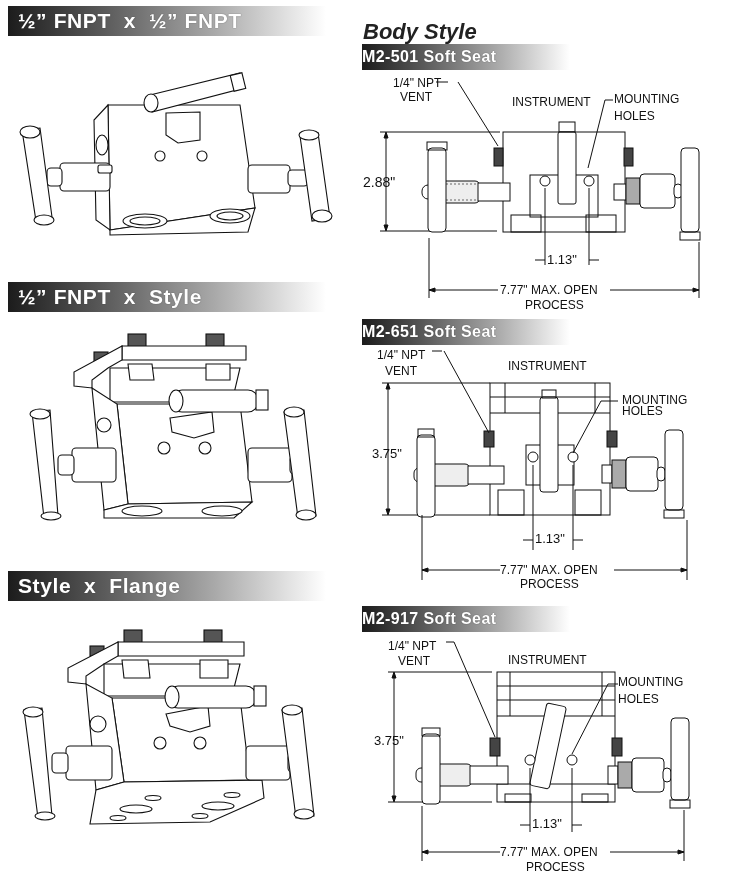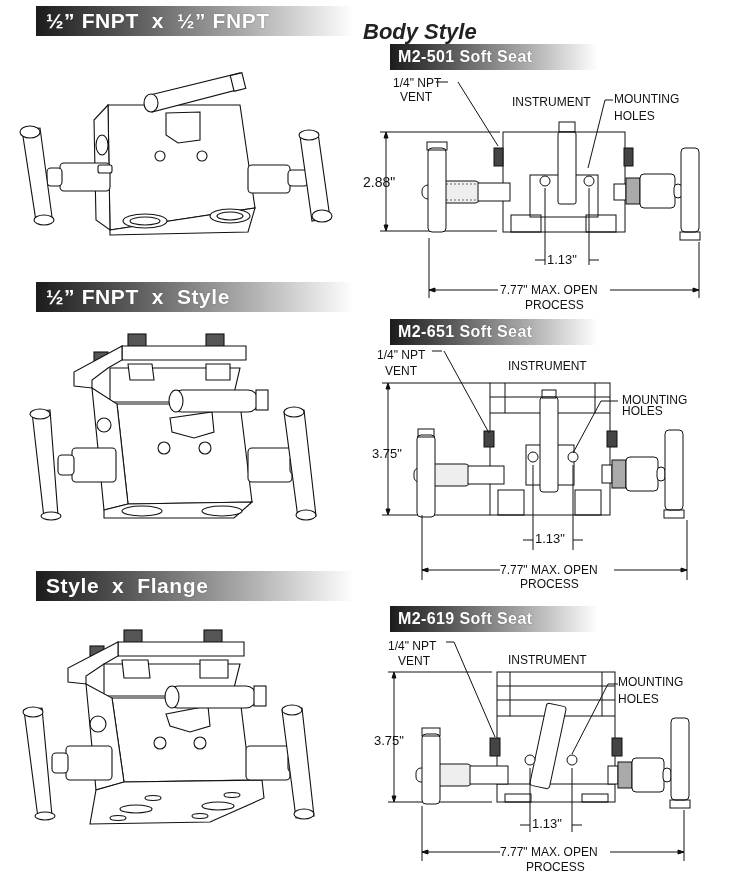--- a/index.html
+++ b/index.html
@@ -3,23 +3,23 @@
 <meta charset="utf-8">
 <style>
   html, body { margin:0; padding:0; background:#ffffff; }
   body { width:730px; height:882px; position:relative; overflow:hidden;
          font-family:"Liberation Sans", sans-serif; color:#111; }
 
   .banner { position:absolute; height:30px; display:flex; align-items:center;
             background:linear-gradient(to right,#1c1c1c 0%,#5a5a5a 30%,#a9a9a9 65%,#ffffff 100%);
             color:#fff; font-weight:bold; font-size:21px; letter-spacing:0.6px;
             padding-left:10px; box-sizing:border-box; white-space:pre;
-            text-shadow:0 0 1px #3a3a3a;margin-left:28px; }
+            text-shadow:0 0 1px #3a3a3a; }
   .banner.left { left:8px; width:318px; }
-  .banner.small { height:26px; font-size:16px; letter-spacing:0.4px; left:362px; width:208px; padding-left:8px; }
+  .banner.small { height:26px; font-size:16px; letter-spacing:0.4px; left:362px; width:208px; padding-left:0; }
 
   .body-style { position:absolute; left:363px; top:19px; font-size:22px; font-weight:bold;
                 font-style:italic; color:#222; }
 
   .iso { position:absolute; left:0; width:360px; height:230px; }
   .drawing { position:absolute; left:360px; width:370px; }
   .lbl { position:absolute; font-size:12px; line-height:14px; color:#111; white-space:nowrap; }
 </style>
 </head>
 <body>
@@ -131,21 +131,21 @@
   <rect x="288" y="144" width="18" height="18" rx="4"></rect>
   <polygon points="282,100 302,98 314,206 296,208"></polygon>
   <ellipse cx="292" cy="100" rx="10" ry="5"></ellipse>
     <ellipse cx="304" cy="204" rx="10" ry="5"></ellipse>
 </svg>
 
 <div class="body-style">Body Style</div>
 
 <div class="banner small" style="top:44px;">M2-501 Soft Seat</div>
 <div class="banner small" style="top:319px;">M2-651 Soft Seat</div>
-<div class="banner small" style="top:606px;">M2-619 Soft Seat</div>
+<div class="banner small" style="top:606px;">M2-917 Soft Seat</div>
 
 <div class="drawing" style="top:70px; height:245px;">
   <svg width="370" height="245" viewBox="0 0 370 245" fill="none" stroke="#111" stroke-width="1">
 
     <line x1="20" y1="62" x2="140" y2="62"></line>
     <line x1="20" y1="161" x2="137" y2="161"></line>
     <line x1="26" y1="63" x2="26" y2="160"></line>
     <polygon points="26,62 24,68 28,68" fill="#111"></polygon>
     <polygon points="26,161 24,155 28,155" fill="#111"></polygon>
 

